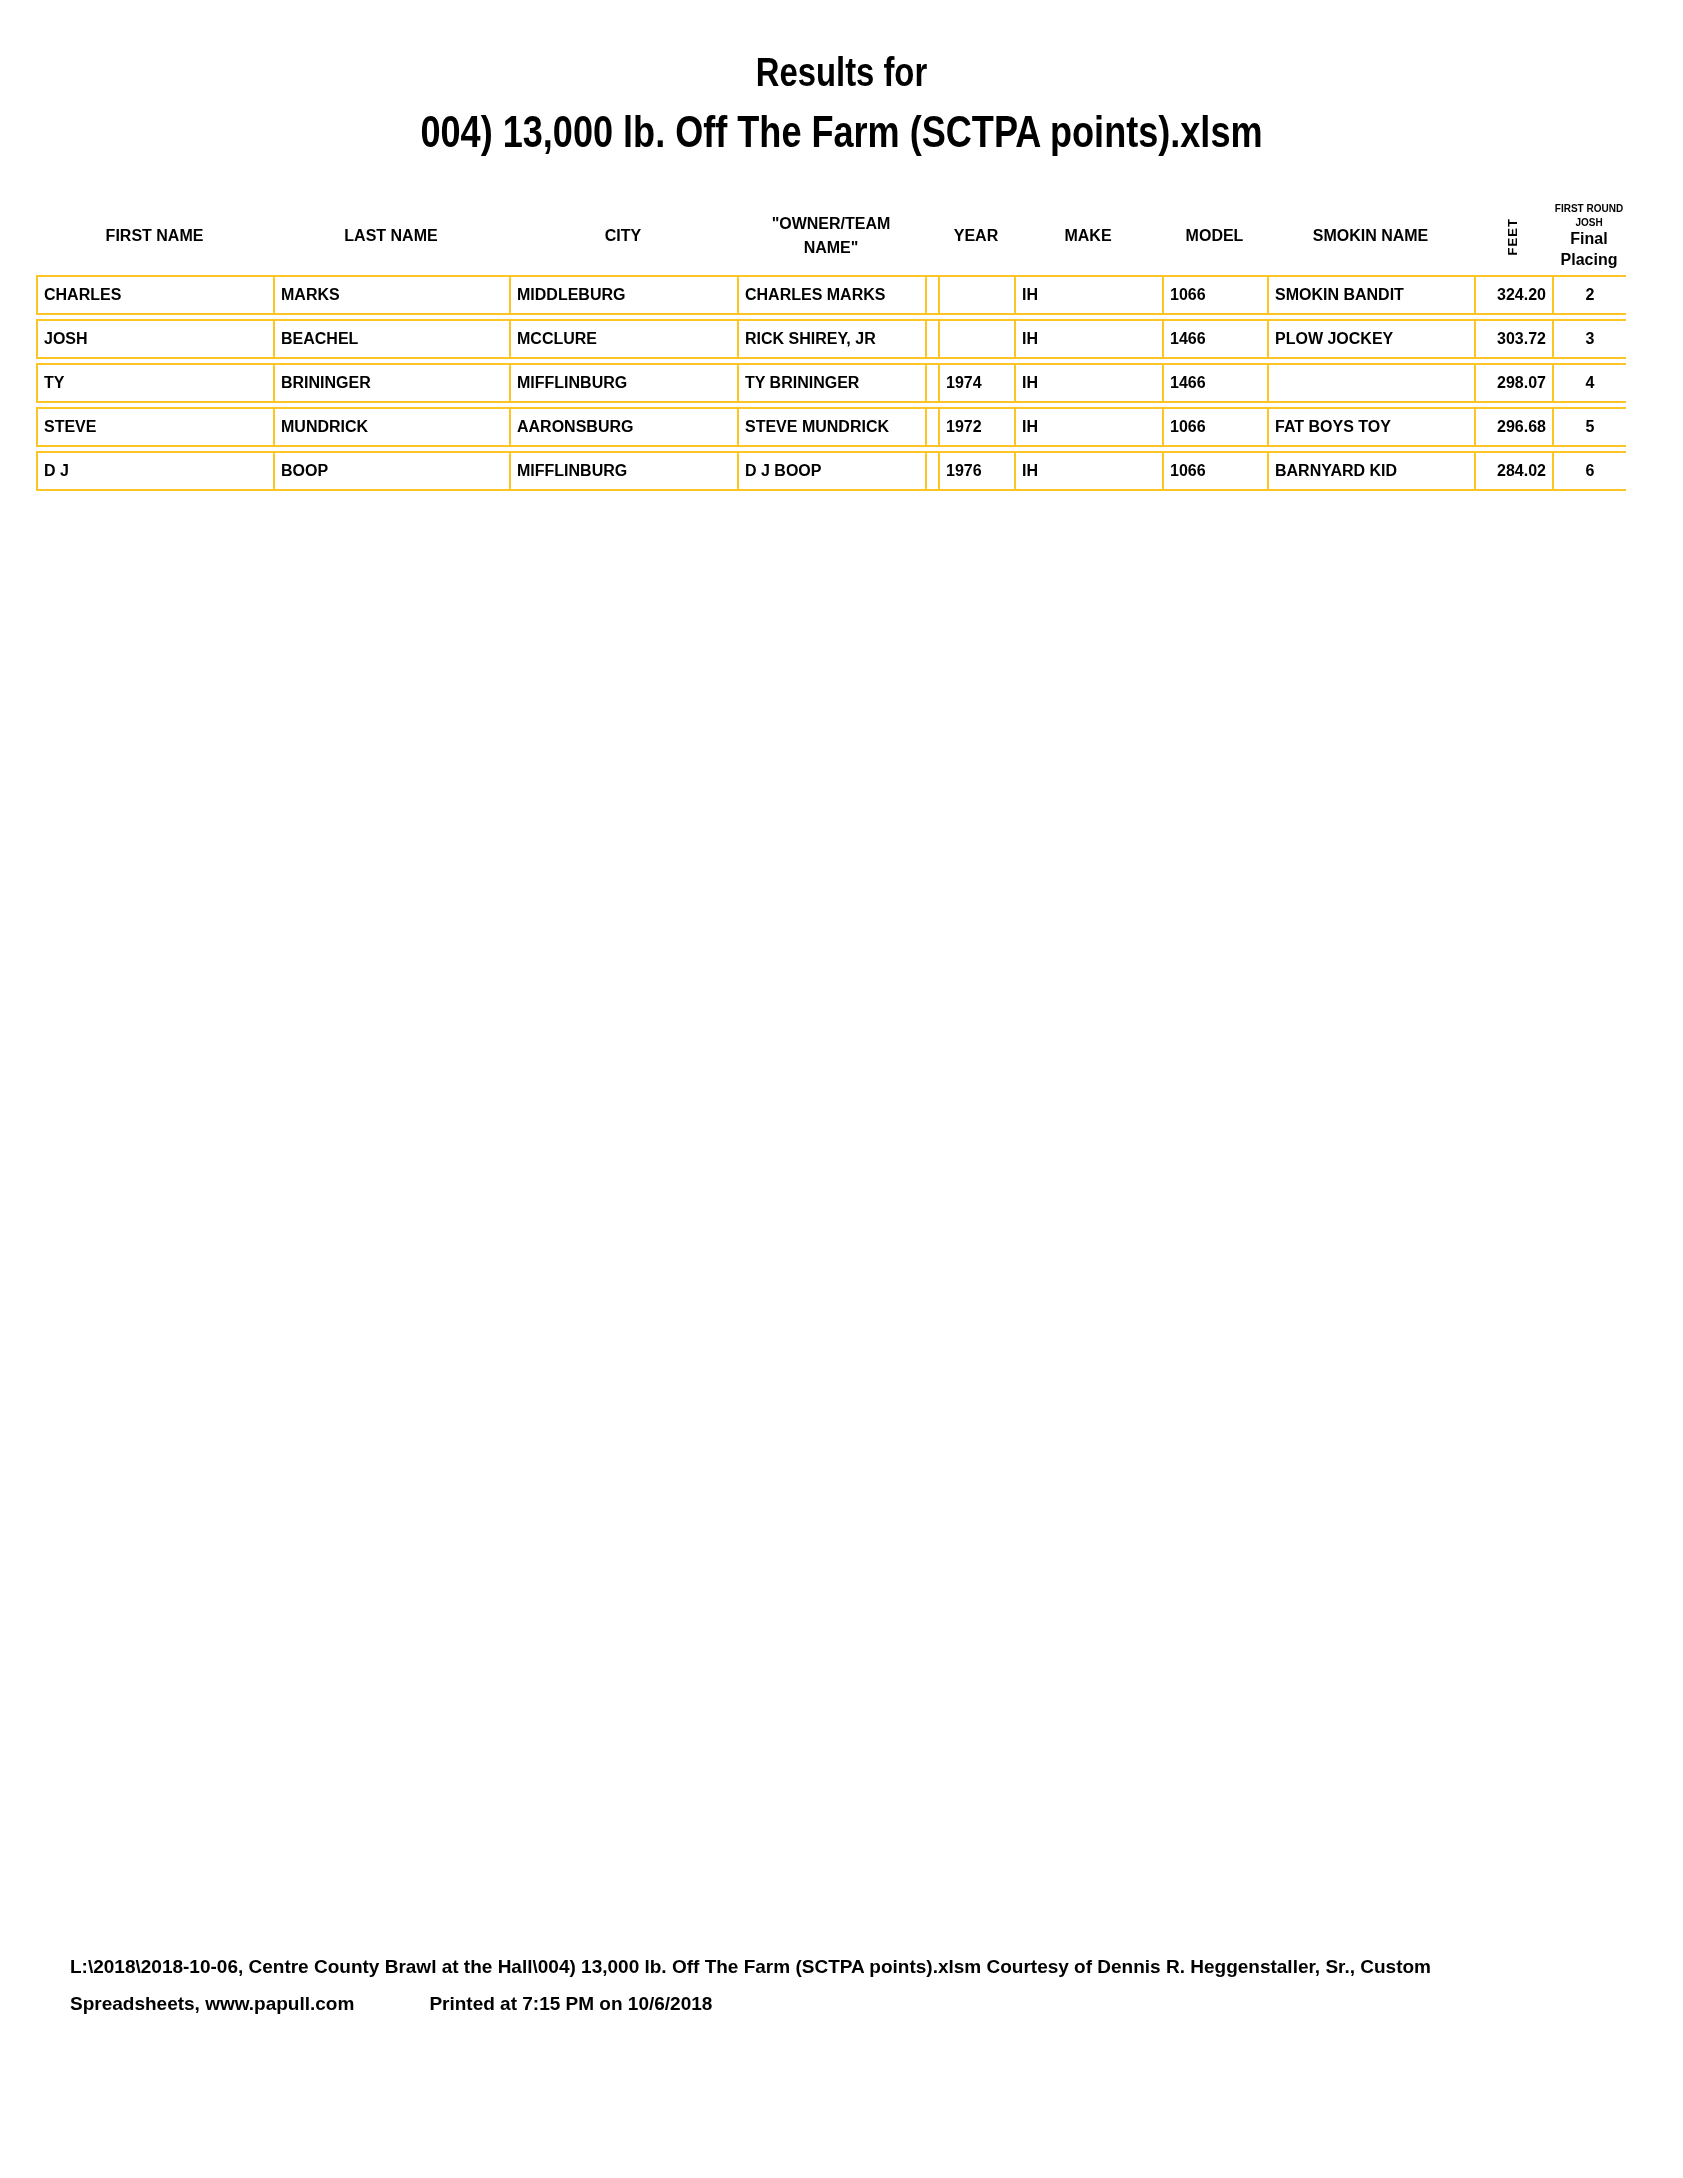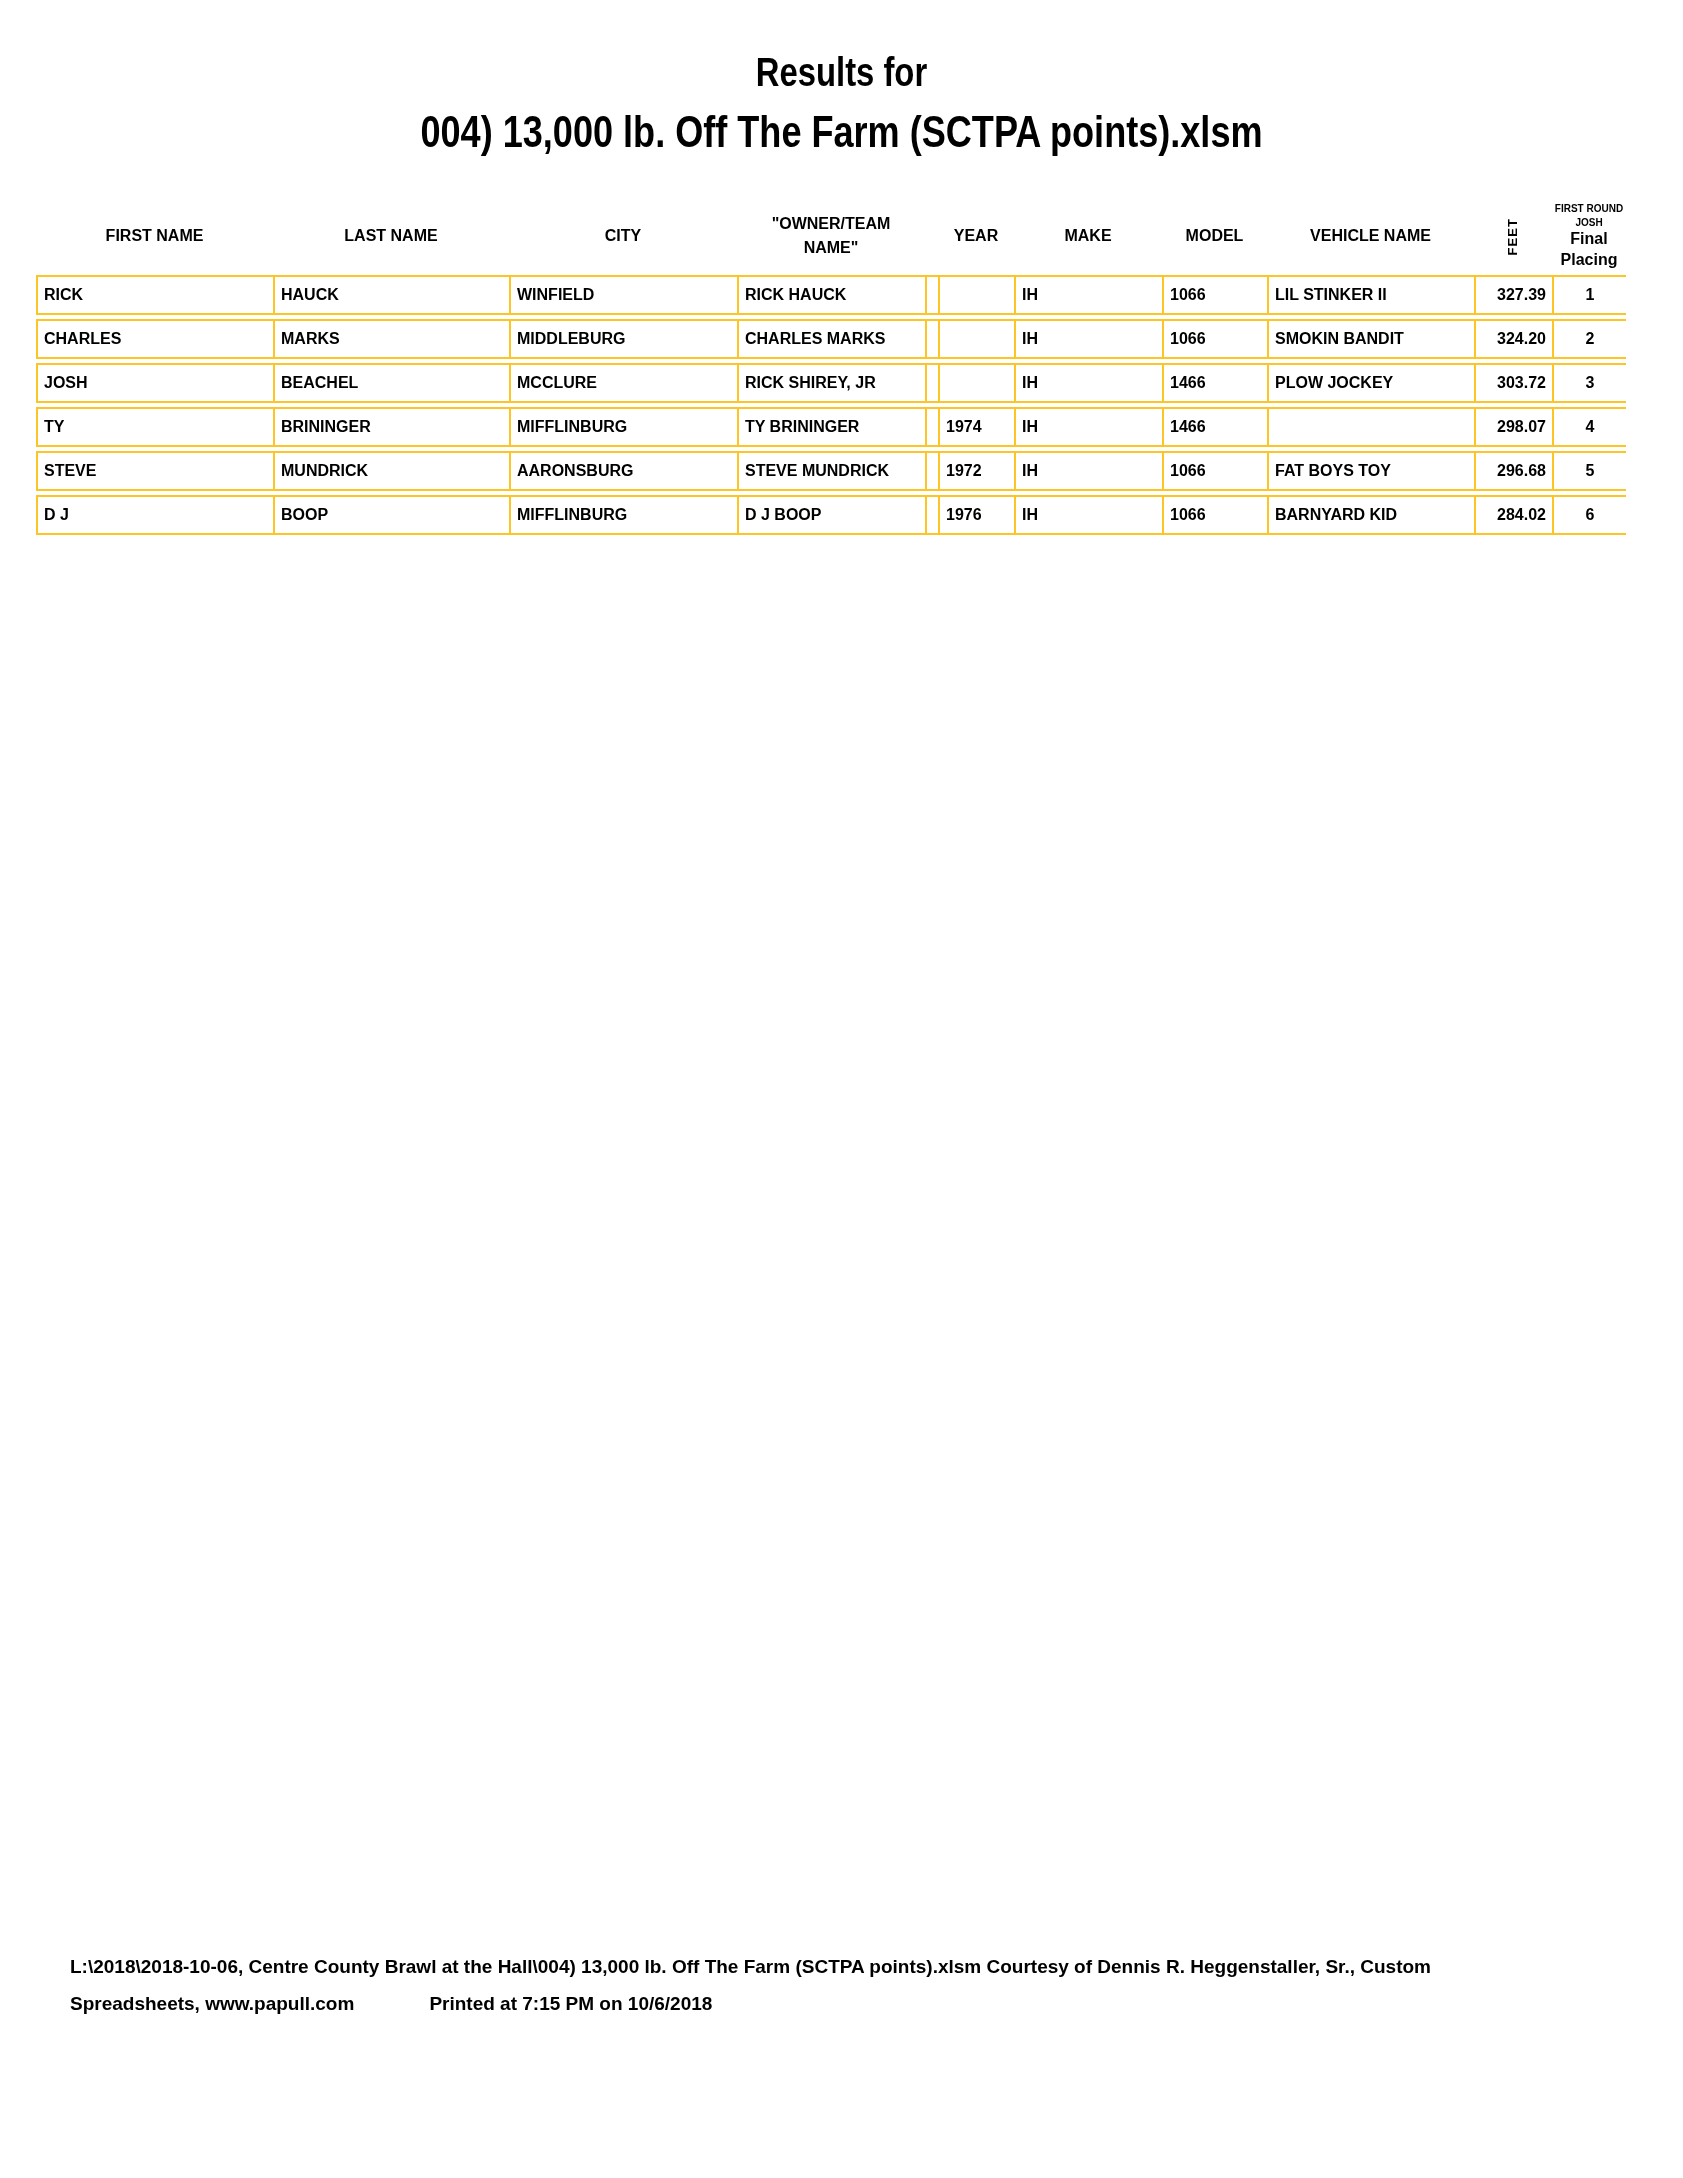--- a/index.html
+++ b/index.html
@@ -128,45 +128,32 @@
         <th>LAST NAME</th>
         <th>CITY</th>
         <th>
           <div>"OWNER/TEAM</div>
           <div>NAME"</div>
         </th>
         <th></th>
         <th>YEAR</th>
         <th>MAKE</th>
         <th>MODEL</th>
-        <th>VEHICLE NAME</th>
+        <th>SMOKIN NAME</th>
         <th>
           <div class="feet-rot">FEET</div>
         </th>
         <th>
           <div class="placing-head">FIRST ROUND JOSH</div>
           <div class="placing-sub">Final Placing</div>
         </th>
       </tr>
     </thead>
     <tbody>
       <tr>
-        <td>RICK</td>
-        <td>HAUCK</td>
-        <td>WINFIELD</td>
-        <td>RICK HAUCK</td>
-        <td></td>
-        <td></td>
-        <td>IH</td>
-        <td>1066</td>
-        <td>LIL STINKER II</td>
-        <td class="num">327.39</td>
-        <td class="ctr">1</td>
-      </tr>
-      <tr>
         <td>CHARLES</td>
         <td>MARKS</td>
         <td>MIDDLEBURG</td>
         <td>CHARLES MARKS</td>
         <td></td>
         <td></td>
         <td>IH</td>
         <td>1066</td>
         <td>SMOKIN BANDIT</td>
         <td class="num">324.20</td>

